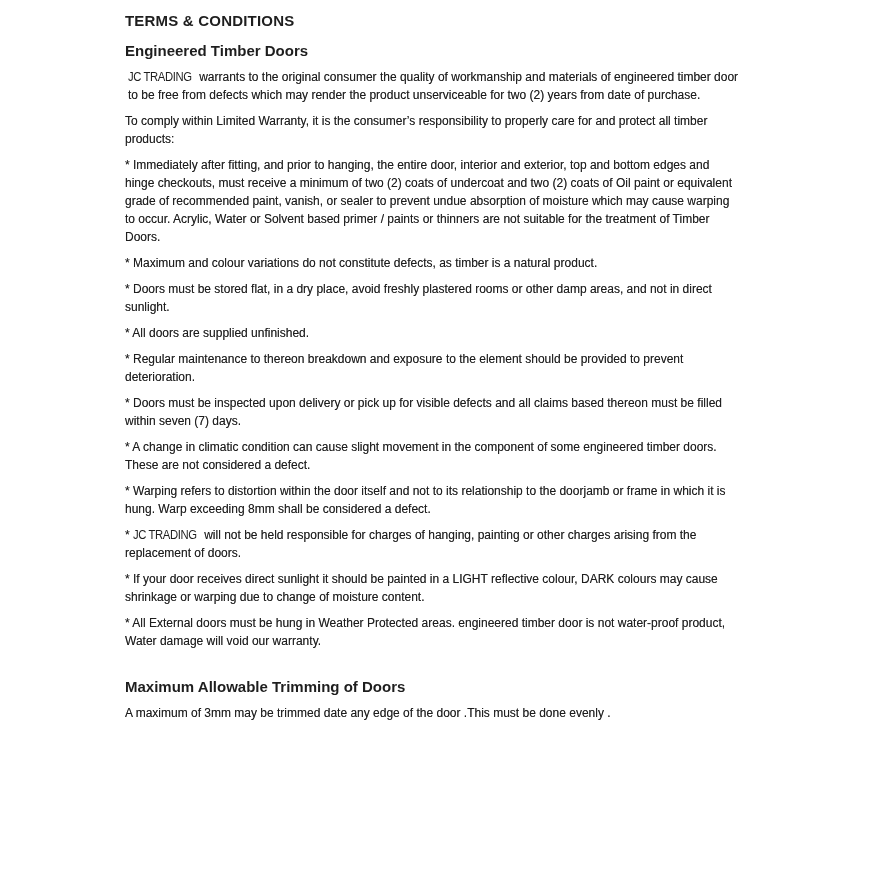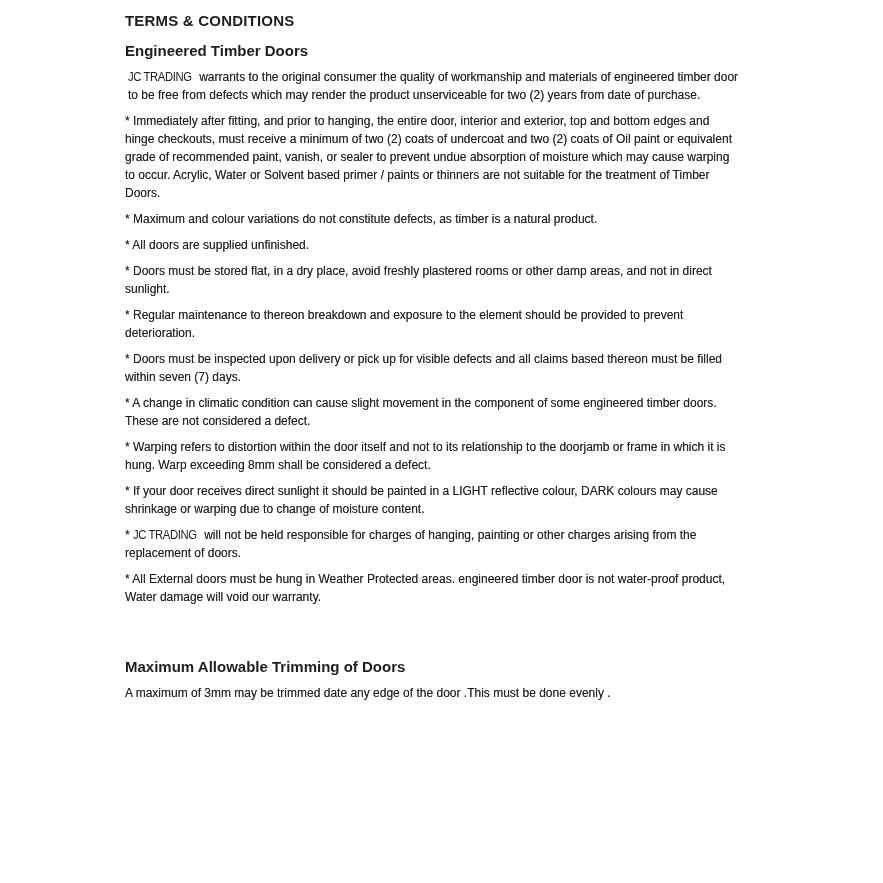--- a/index.html
+++ b/index.html
@@ -28,21 +28,21 @@
     margin: 0 0 12px 0;
     letter-spacing: 0.2px;
   }
   .section-heading {
     font-size: 15px;
     font-weight: bold;
     line-height: 18px;
     margin: 0 0 8px 0;
   }
   .section-heading.trimming {
-    margin-top: 52px;
+    margin-top: 28px;
   }
   .para {
     font-size: 12px;
     line-height: 18px;
     margin: 0 0 8px 0;
     text-shadow: 0 0 0.45px rgba(30,30,30,0.55);
   }
   .para.indent-lead {
     padding-left: 3px;
   }
@@ -59,32 +59,33 @@
 <body>
 
 <div class="page">
 
   <h1 class="doc-title">TERMS &amp; CONDITIONS</h1>
 
   <h2 class="section-heading">Engineered Timber Doors</h2>
 
   <p class="para indent-lead"><span class="brand">JC TRADING</span><span> warrants to the original consumer the quality of workmanship and materials of engineered timber door to be free from defects which may render the product unserviceable for two (2) years from date of purchase.</span></p>
 
+  <p class="para">To comply within Limited Warranty, it is the consumer’s responsibility to properly care for and protect all timber products:</p>
 
   <p class="para">* Immediately after fitting, and prior to hanging, the entire door, interior and exterior, top and bottom edges and hinge checkouts, must receive a minimum of two (2) coats of undercoat and two (2) coats of Oil paint or equivalent grade of recommended paint, vanish, or sealer to prevent undue absorption of moisture which may cause warping to occur. Acrylic, Water or Solvent based primer / paints or thinners are not suitable for the treatment of Timber Doors.</p>
   <p class="para">* Maximum and colour variations do not constitute defects, as timber is a natural product.</p>
+  <p class="para">* Doors must be stored flat, in a dry place, avoid freshly plastered rooms or other damp areas, and not in direct sunlight.</p>
   <p class="para">* All doors are supplied unfinished.</p>
-  <p class="para">* Doors must be stored flat, in a dry place, avoid freshly plastered rooms or other damp areas, and not in direct sunlight.</p>
   <p class="para">* Regular maintenance to thereon breakdown and exposure to the element should be provided to prevent deterioration.</p>
   <p class="para">* Doors must be inspected upon delivery or pick up for visible defects and all claims based thereon must be filled within seven (7) days.</p>
   <p class="para">* A change in climatic condition can cause slight movement in the component of some engineered timber doors. These are not considered a defect.</p>
   <p class="para">* Warping refers to distortion within the door itself and not to its relationship to the doorjamb or frame in which it is hung. Warp exceeding 8mm shall be considered a defect.</p>
 
+  <p class="para"><span>* </span><span class="brand">JC TRADING</span><span> will not be held responsible for charges of hanging, painting or other charges arising from the replacement of doors.</span></p>
+
   <p class="para">* If your door receives direct sunlight it should be painted in a LIGHT reflective colour, DARK colours may cause shrinkage or warping due to change of moisture content.</p>
-
-  <p class="para"><span>* </span><span class="brand">JC TRADING</span><span> will not be held responsible for charges of hanging, painting or other charges arising from the replacement of doors.</span></p>
   <p class="para">* All External doors must be hung in Weather Protected areas. engineered timber door is not water-proof product, Water damage will void our warranty.</p>
 
   <h2 class="section-heading trimming">Maximum Allowable Trimming of Doors</h2>
 
   <p class="para">A maximum of 3mm may be trimmed date any edge of the door .This must be done evenly .</p>
 
 </div>
 
 </body></html>

